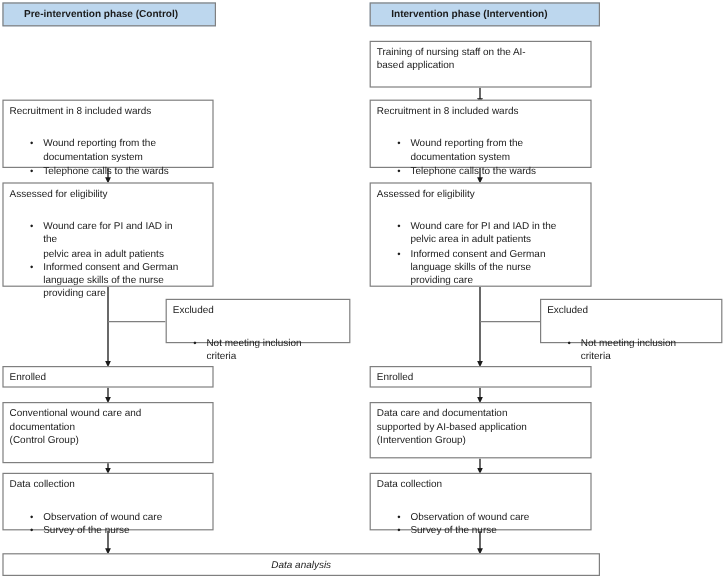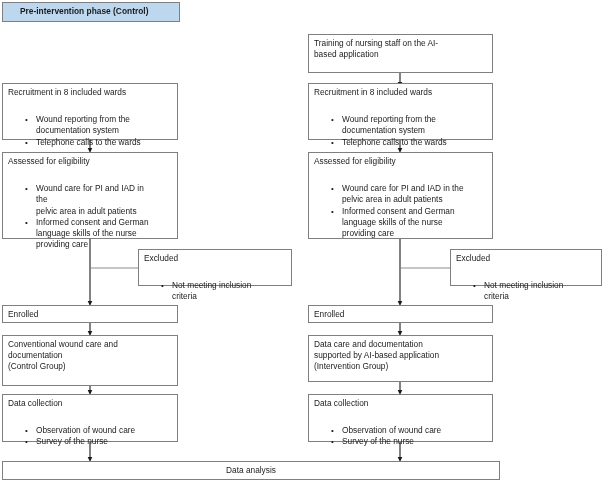--- a/index.html
+++ b/index.html
@@ -62,20 +62,21 @@
     left: 1px;
     top: 0;
     font-size: 8px;
     line-height: 11.2px;
   }
   .centered-box {
     display: flex;
     align-items: center;
     justify-content: center;
     font-size: 8.3px;
+    font-style: italic;
   }
   svg.connectors {
     position: absolute;
     left: 0; top: 0;
     width: 606px;
     height: 483px;
     pointer-events: none;
   }
 </style>
 </head>
@@ -148,20 +149,23 @@
   </div>
 
   <div class="box" style="left:2px; top:394px; width:176px; height:48px;">
     <span class="title">Data collection</span>
     <ul class="bullets">
       <li>Observation of wound care</li>
       <li>Survey of the nurse</li>
     </ul>
   </div>
 
+  <div class="box phase-header" style="left:308px; top:2px; width:192px; height:20px;">
+    <span>Intervention phase (Intervention)</span>
+  </div>
 
   <div class="box" style="left:308px; top:34px; width:185px; height:39px;">
     <span class="title">Training of nursing staff on the AI-
 based application</span>
   </div>
 
   <div class="box" style="left:308px; top:83px; width:185px; height:57px;">
     <span class="title">Recruitment in 8 included wards</span>
     <ul class="bullets">
       <li>Wound reporting from the

